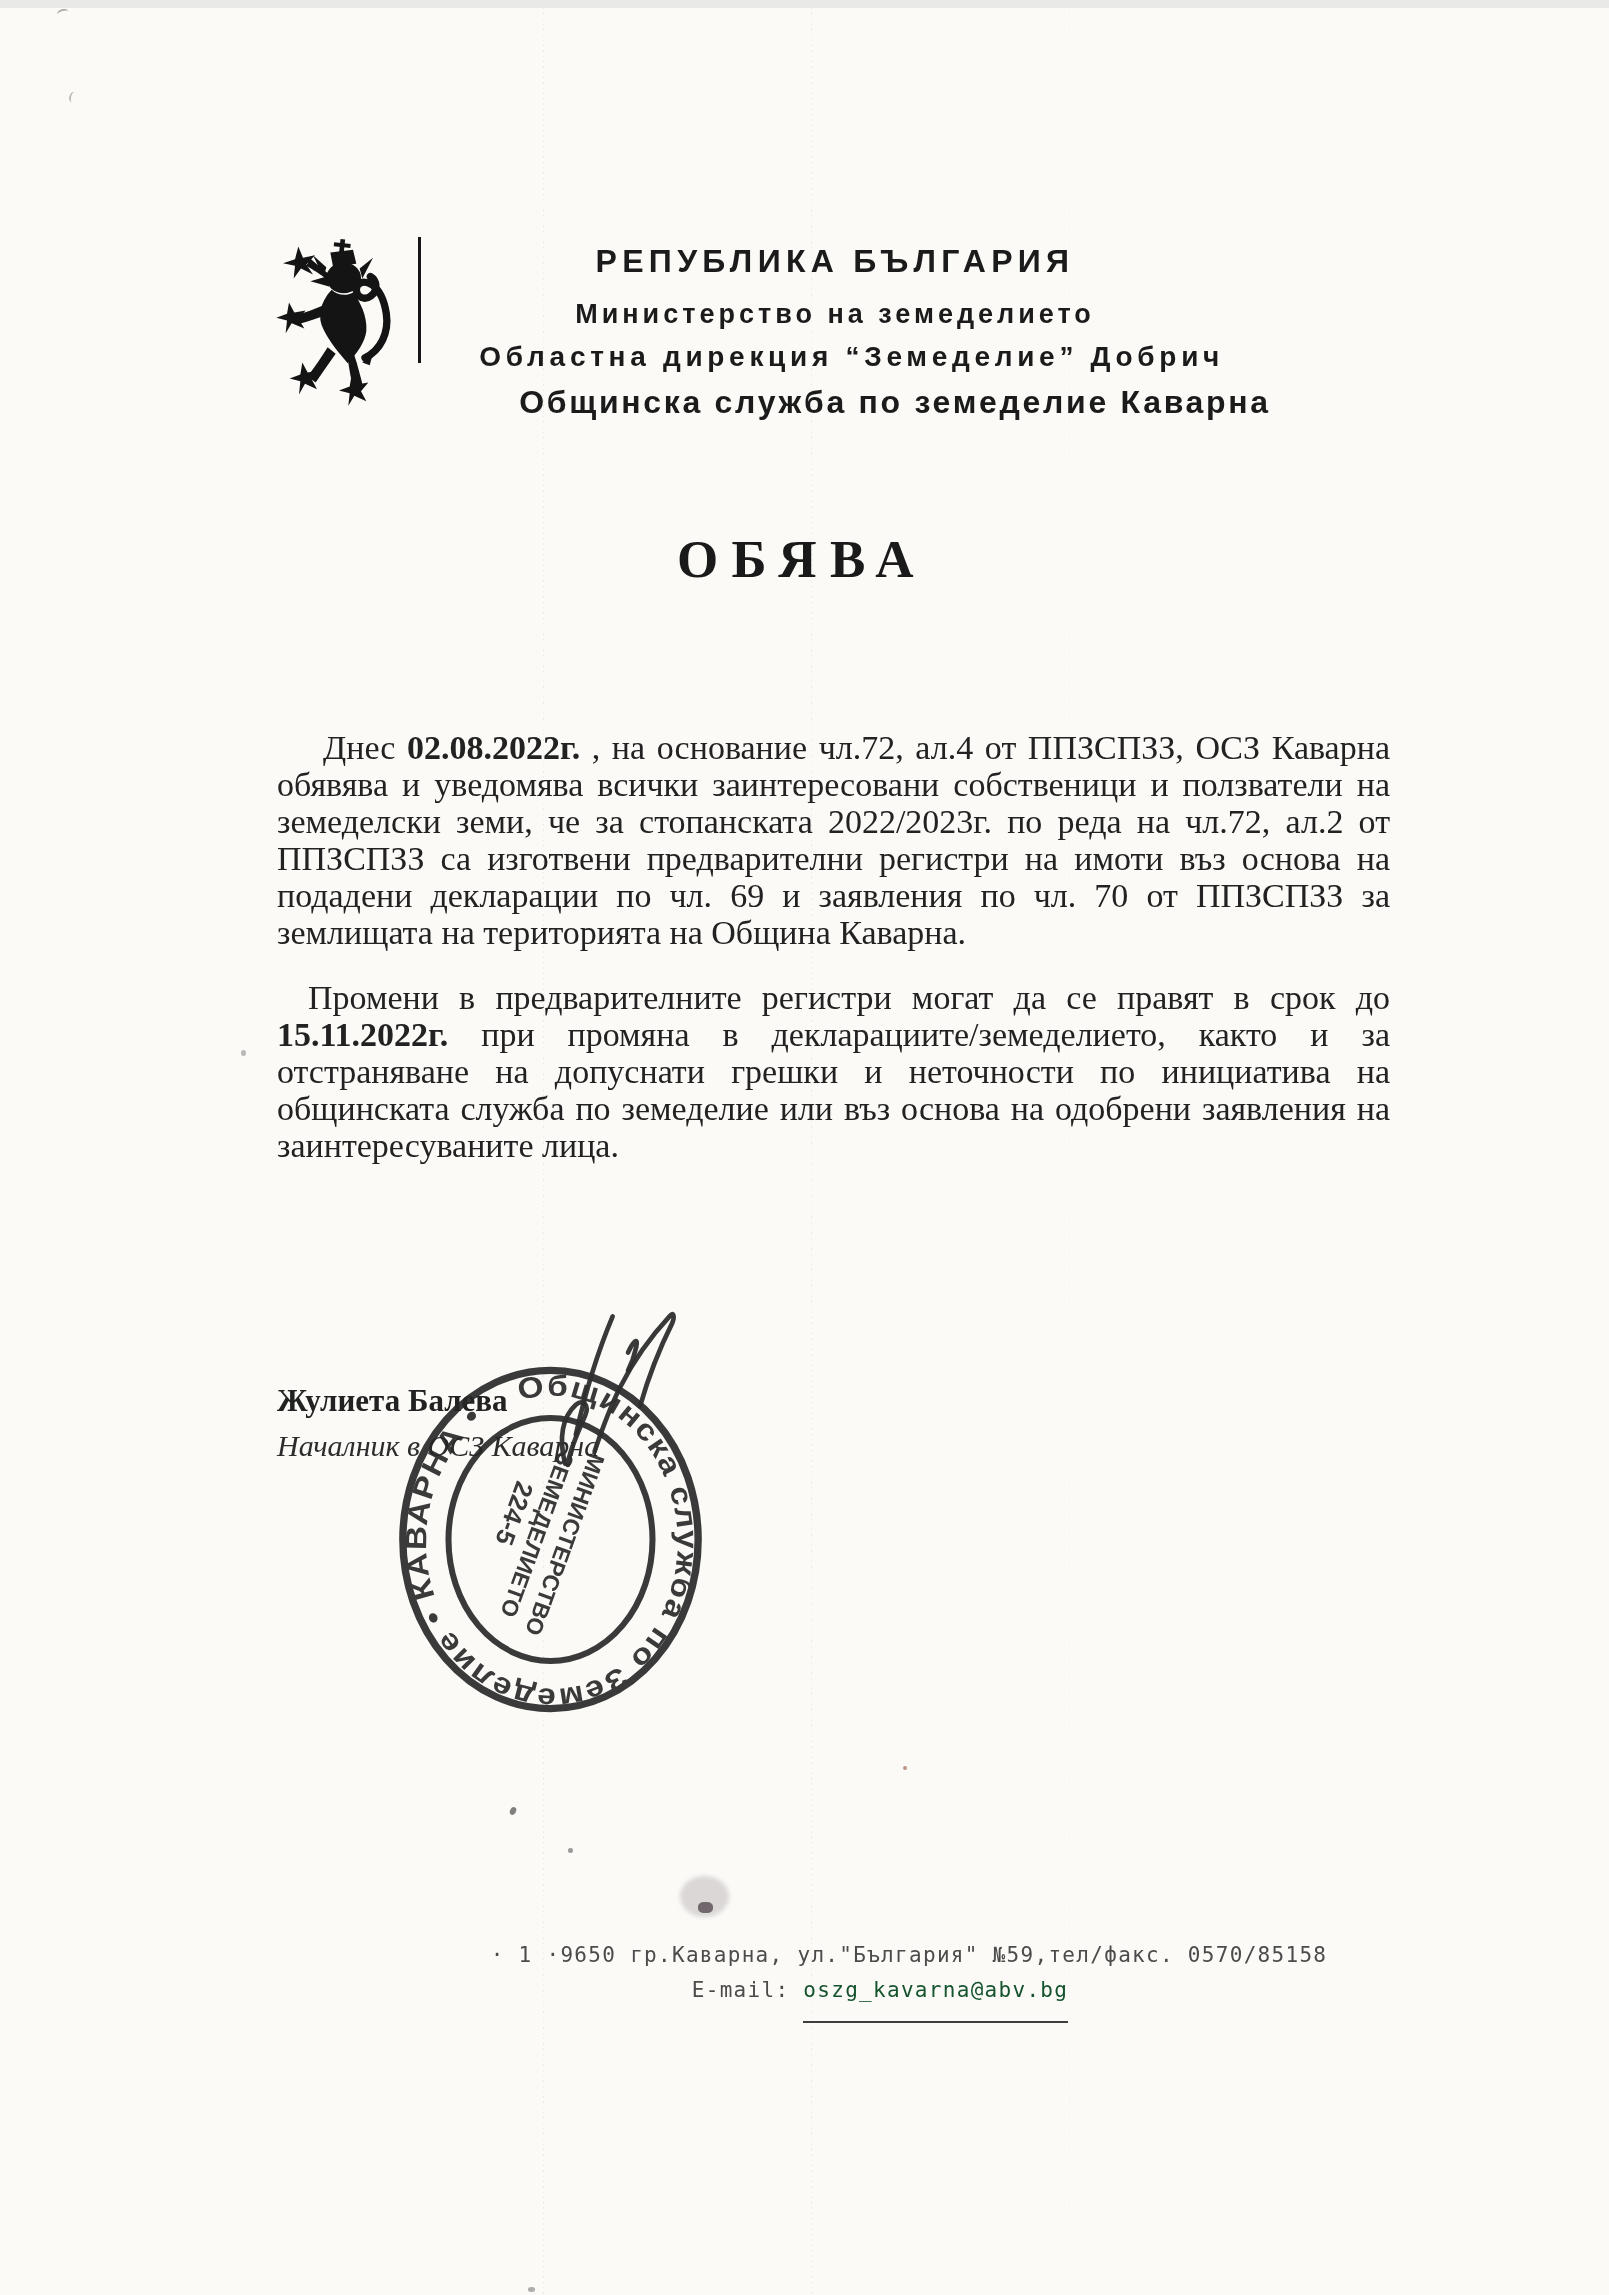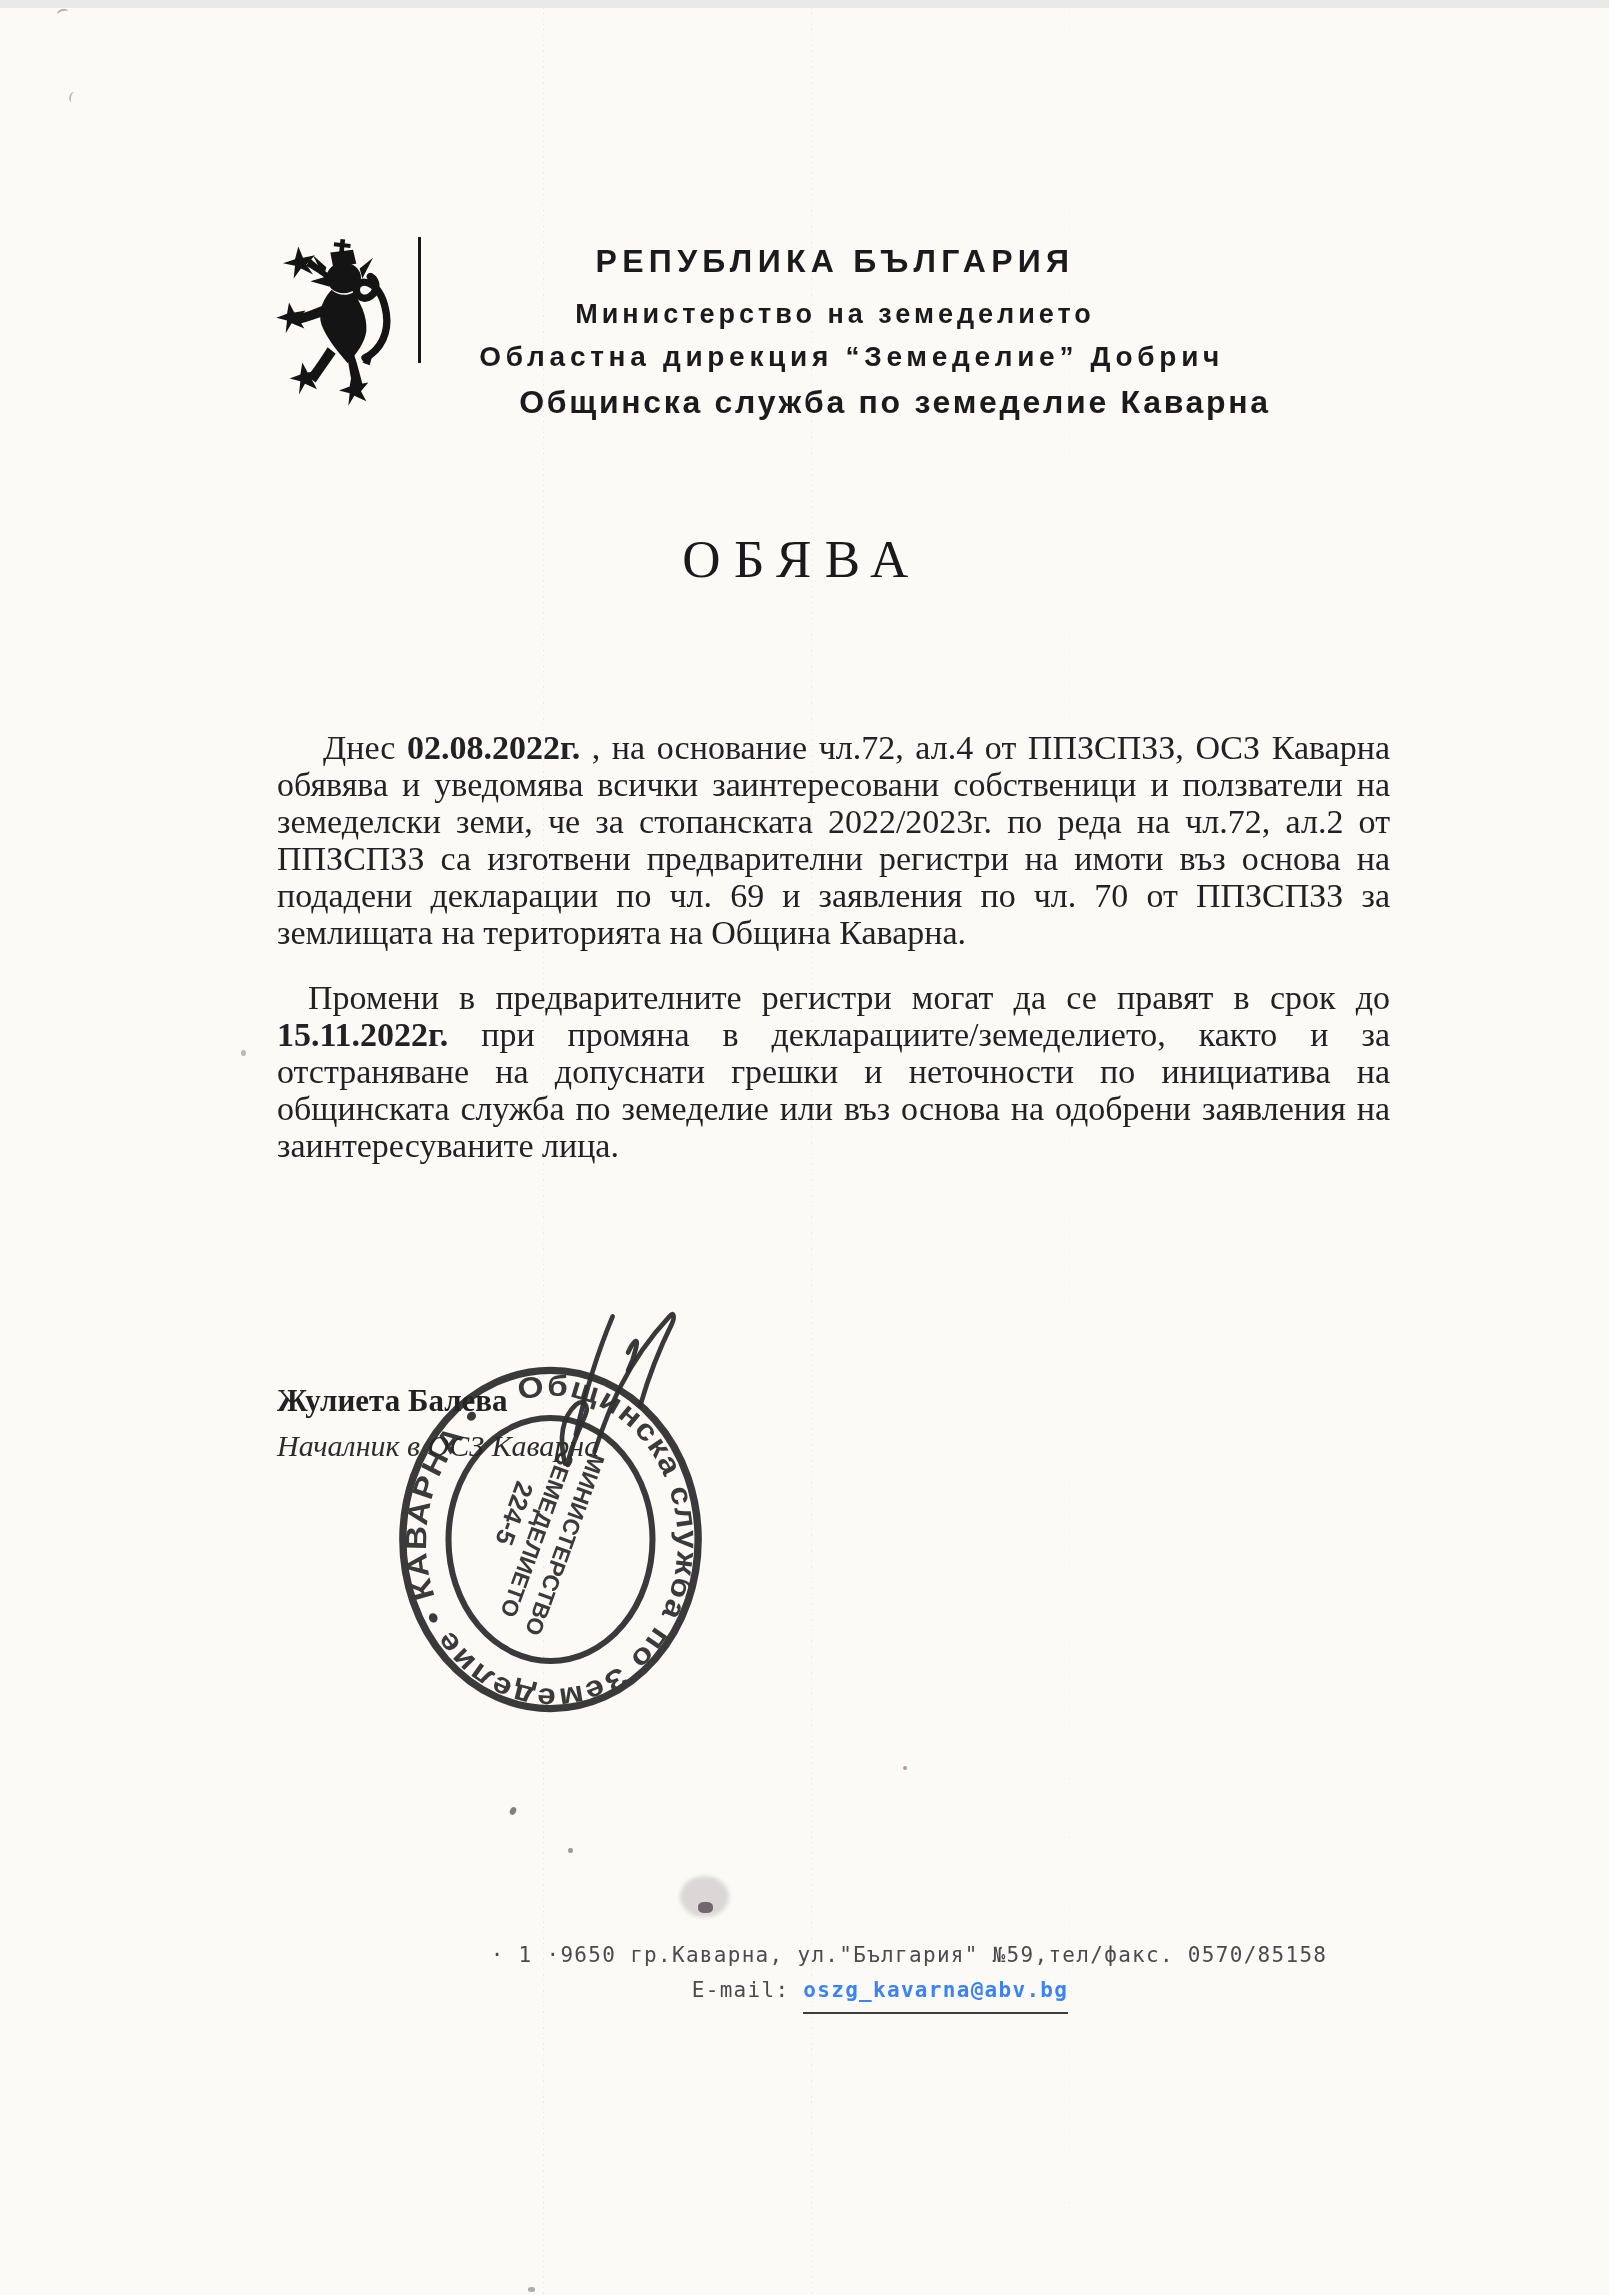--- a/index.html
+++ b/index.html
@@ -12,21 +12,21 @@
   .emblem{position:absolute;left:273px;top:231px;}
   .divider{position:absolute;left:418px;top:229px;width:3.3px;height:126px;background:#161616;}
   .lh{position:absolute;left:334px;width:1002px;text-align:center;
       font-family:"Liberation Sans",sans-serif;font-weight:bold;color:#1b1b1b;white-space:nowrap;}
   .lh1{top:235px;font-size:32px;letter-spacing:5.3px;}
   .lh2{top:291px;font-size:27px;letter-spacing:4px;}
   .lh3{top:333px;font-size:28px;letter-spacing:4.7px;transform:translateX(16.7px);}
   .lh4{top:376px;font-size:32px;letter-spacing:2.7px;transform:translateX(60px);}
   
   .title{position:absolute;left:234px;top:521px;width:1136px;margin:0;text-align:center;
-         font-family:"Liberation Serif","DejaVu Serif",serif;font-weight:normal;
+         font-family:"Liberation Serif","DejaVu Serif",serif;font-weight:bold;
          font-size:53px;letter-spacing:13.4px;color:#1a1a1a;}
   
   .doc{position:absolute;left:277px;top:721px;width:1113px;
        font-family:"Liberation Serif","DejaVu Serif",serif;
        font-size:34px;line-height:37px;color:#222;}
   .doc p{margin:0;text-align:justify;}
   .doc p:nth-of-type(1){text-indent:46px;}
   .doc p:nth-of-type(2){margin-top:28px;text-indent:31px;}
   .doc p:nth-of-type(3){margin-top:29px;text-indent:20px;}
   .doc p:nth-of-type(4){margin-top:36px;text-indent:39px;}
@@ -39,21 +39,21 @@
   
   .stamp{position:absolute;left:394px;top:1355px;opacity:.9;filter:blur(0.3px);}
   .stamp text{font-family:"Liberation Sans",sans-serif;font-weight:bold;fill:#262626;}
   .autograph{position:absolute;left:541px;top:1293px;}
   .autograph path{fill:none;stroke:#2e2e2e;stroke-width:7;stroke-linecap:round;opacity:.95;}
   
   .footer{position:absolute;left:468px;top:1935px;width:882px;text-align:center;
           font-family:"DejaVu Sans Mono","Liberation Mono",monospace;
           font-size:21px;letter-spacing:1.3px;color:#4b4b4b;}
   .f2{margin-top:10.7px;transform:translateX(-29px);}
-  .f2 .email{font-weight:bold;color:#3b82f6;border-bottom:2.7px solid #3d3d3d;padding-bottom:10px;}
+  .f2 .email{font-weight:normal;color:#14532d;border-bottom:2.7px solid #3d3d3d;padding-bottom:19px;}
   
   .speck{position:absolute;border-radius:50%;}
   .s1{left:57px;top:1.3px;width:12px;height:6px;border-top:2.7px solid #6f6f6f;border-radius:60%;opacity:.55;transform:rotate(-14deg);}
   .s2{left:69px;top:84px;width:7.4px;height:11.4px;border-left:2.7px solid #7a7a7a;border-radius:50%;opacity:.5;transform:rotate(12deg);}
   .s3{left:241px;top:1042px;width:4.7px;height:6px;background:#6b6b6b;opacity:.45;}
   .s5{left:510px;top:1799px;width:6px;height:8px;background:#4c4c4c;opacity:.7;transform:rotate(25deg);}
   .s6{left:568px;top:1840px;width:4.7px;height:4.7px;background:#5a5a5a;opacity:.6;}
   .s7a{left:680px;top:1868px;width:49px;height:41px;background:rgba(104,92,98,.22);filter:blur(2px);}
   .s7b{left:698px;top:1894px;width:14.7px;height:11.4px;background:#4d4449;opacity:.75;filter:blur(0.7px);border-radius:40%;}
   .s8{left:528px;top:2279px;width:7.4px;height:4.7px;background:#5f5f5f;opacity:.5;}

